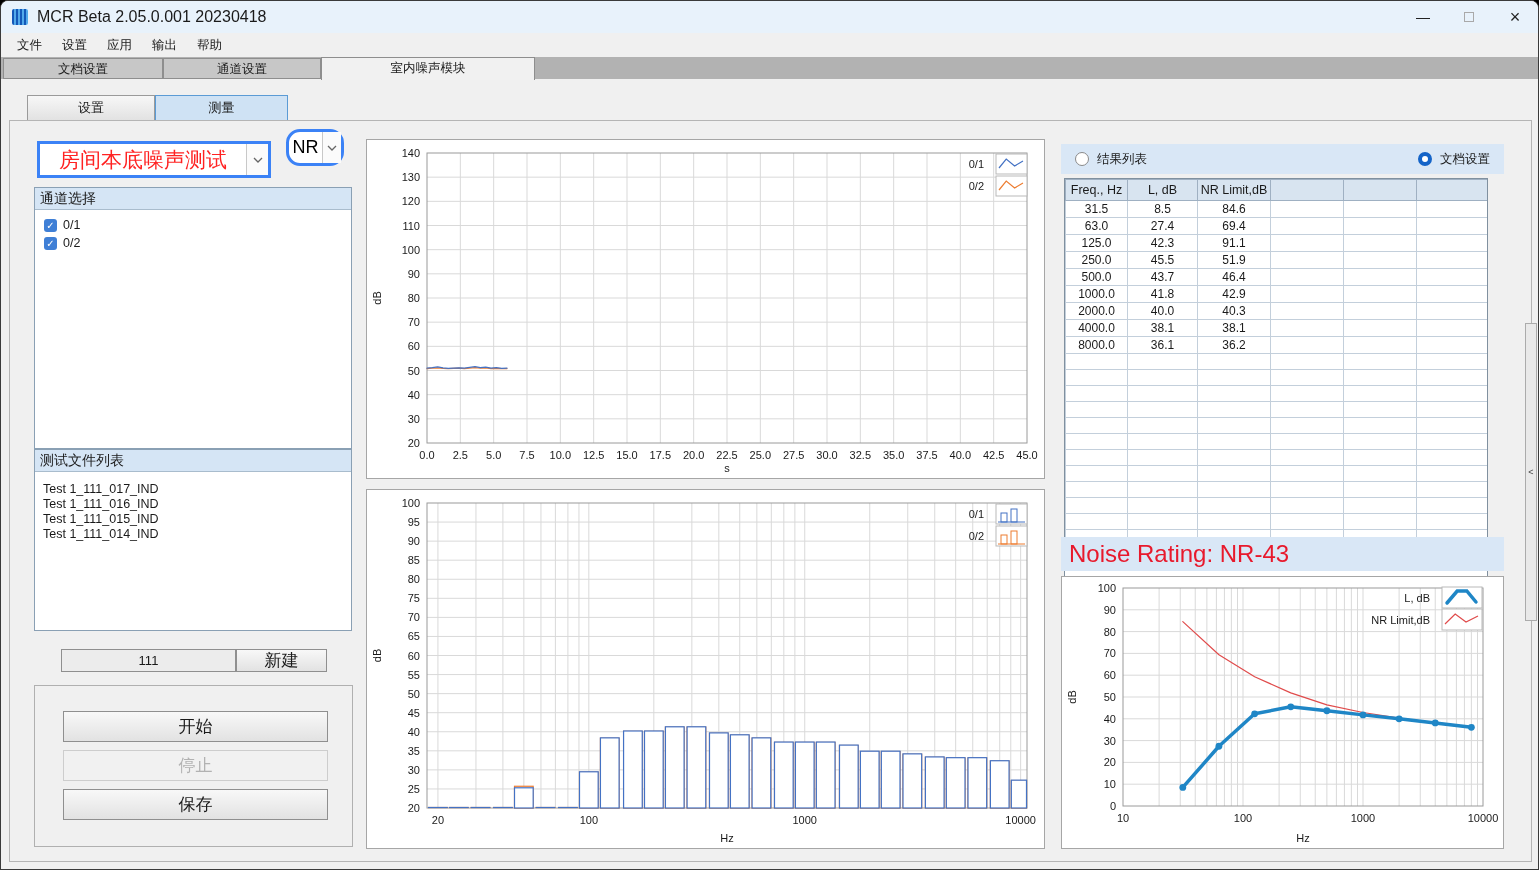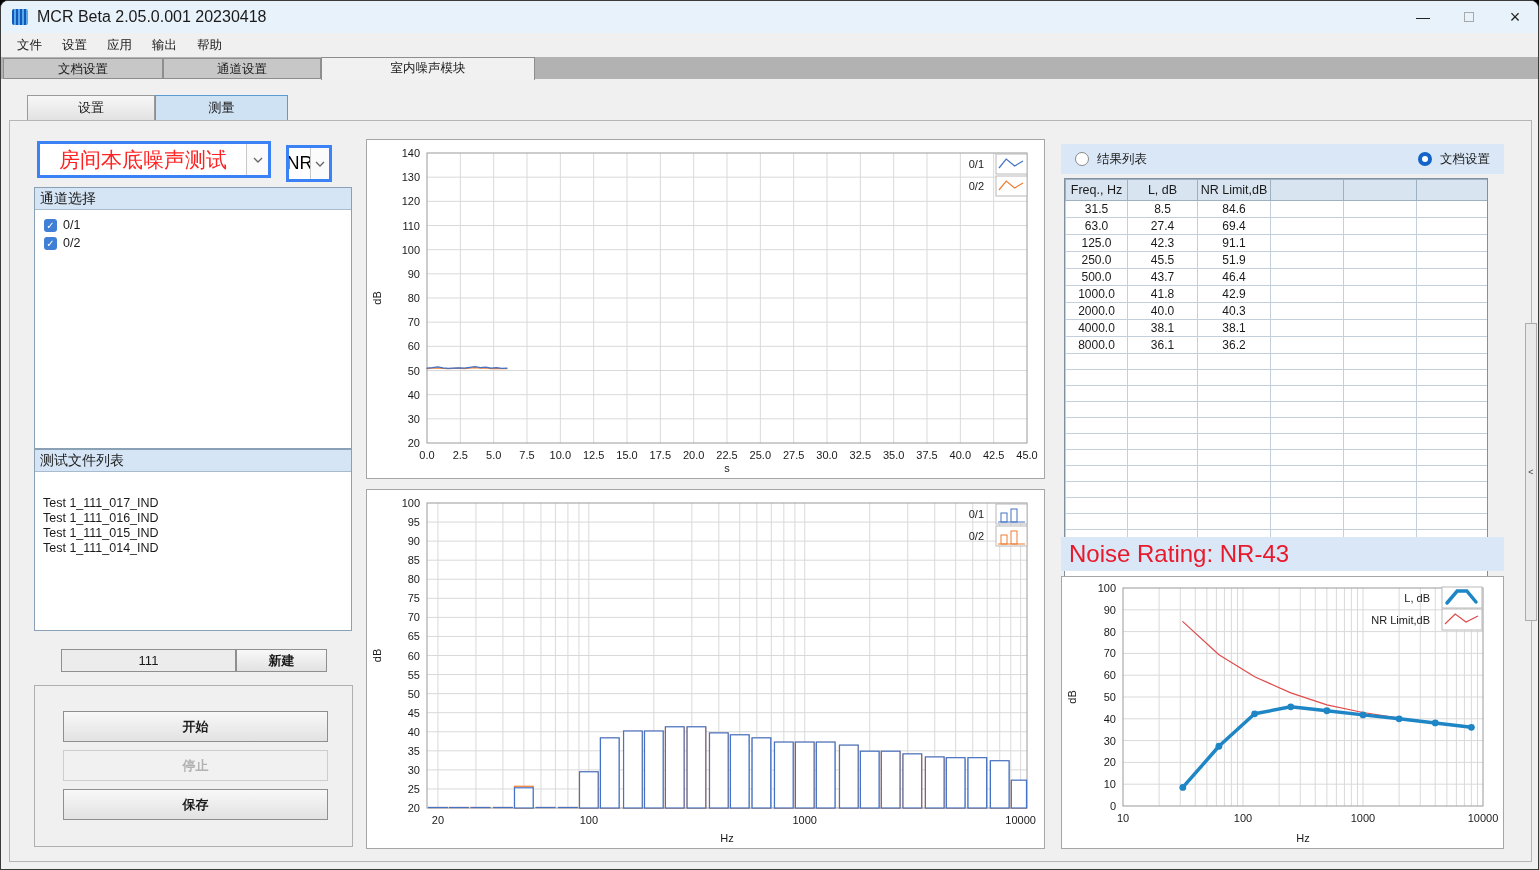--- a/index.html
+++ b/index.html
@@ -37,21 +37,21 @@
   .test-type-text{font-family:"Liberation Serif","DejaVu Serif",serif;font-size:21px;color:#ff2222;}
   .nr-text{font-size:18px;color:#000;}
   .list-box{position:absolute;border:1px solid #8aa0b4;background:#fff;}
   .list-header{height:22px;line-height:21px;background:#d5e5f5;border-bottom:1px solid #a9bccd;font-size:14px;padding-left:5px;}
   .chan-item{display:flex;align-items:center;height:18px;padding-left:9px;font-size:12.5px;}
   .chk{width:13px;height:13px;border-radius:3px;background:#3f7fd6;color:#fff;font-size:10px;line-height:13px;
     text-align:center;margin-right:6px;}
   .file-item{height:15px;line-height:15px;font-size:12.5px;padding-left:8px;}
   .field{position:absolute;background:#ececec;border:1px solid #8f8f8f;text-align:center;font-size:13px;}
   .btn{position:absolute;background:linear-gradient(#f8f8f8,#e2e2e2);border:1px solid #8f8f8f;
-    text-align:center;font-size:13px;display:flex;align-items:center;justify-content:center;font-weight:bold;}
+    text-align:center;font-size:17px;display:flex;align-items:center;justify-content:center;}
   .btn.disabled{background:#f1f1f1;color:#b2b2b2;border-color:#cdcdcd;}
   .group-box{position:absolute;border:1px solid #b0b0b0;}
   
   .chart-panel{position:absolute;background:#fff;border:1px solid #a6a6a6;}
   .tick{font:11px "Liberation Sans","DejaVu Sans",sans-serif;fill:#1a1a1a;}
   
   .radio-bar{position:absolute;left:1060px;top:143px;width:443px;height:30px;background:#d9e7f6;
     display:flex;align-items:center;justify-content:space-between;padding:0 14px;font-size:12.5px;}
   .radio-item{display:flex;align-items:center;gap:8px;}
   .radio{width:14px;height:14px;border-radius:50%;background:#fff;border:1px solid #8a8a8a;}
@@ -105,21 +105,21 @@
   <div class="outer-box"></div>
 
   <div class="combo" style="left:36px;top:140px;width:234px;height:37px;">
     <div class="combo-value test-type-text">房间本底噪声测试</div>
     <div class="combo-arrow">
       <svg width="10" height="6">
           <polyline points="1,1 5,5 9,1" fill="none" stroke="#666" stroke-width="1.3"></polyline>
         </svg>
     </div>
   </div>
-  <div class="combo" style="left:285px;top:144px;width:46px;height:37px;">
+  <div class="combo" style="left:285px;top:128px;width:58px;height:37px;border-radius:14px;">
     <div class="combo-value nr-text">NR</div>
     <div class="combo-arrow" style="width:19px">
       <svg width="10" height="6">
           <polyline points="1,1 5,5 9,1" fill="none" stroke="#666" stroke-width="1.3"></polyline>
         </svg>
     </div>
   </div>
 
   <div class="list-box" style="left:33px;top:186px;width:318px;height:262px;">
     <div class="list-header">通道选择</div>
@@ -130,21 +130,21 @@
         </div>
         <div class="chan-item">
           <span class="chk">✓</span>
           <span>0/2</span>
         </div>
       </div>
   </div>
 
   <div class="list-box" style="left:33px;top:448px;width:318px;height:182px;">
     <div class="list-header">测试文件列表</div>
-    <div id="file-list" style="padding-top:24px">
+    <div id="file-list" style="padding-top:10px">
         <div class="file-item">Test 1_111_017_IND</div>
         <div class="file-item">Test 1_111_016_IND</div>
         <div class="file-item">Test 1_111_015_IND</div>
         <div class="file-item">Test 1_111_014_IND</div>
       </div>
   </div>
 
   <div class="field" style="left:60px;top:648px;width:175px;height:23px;line-height:21px;">111</div>
   <div class="btn" style="left:235px;top:648px;width:91px;height:23px;">新建</div>
 

